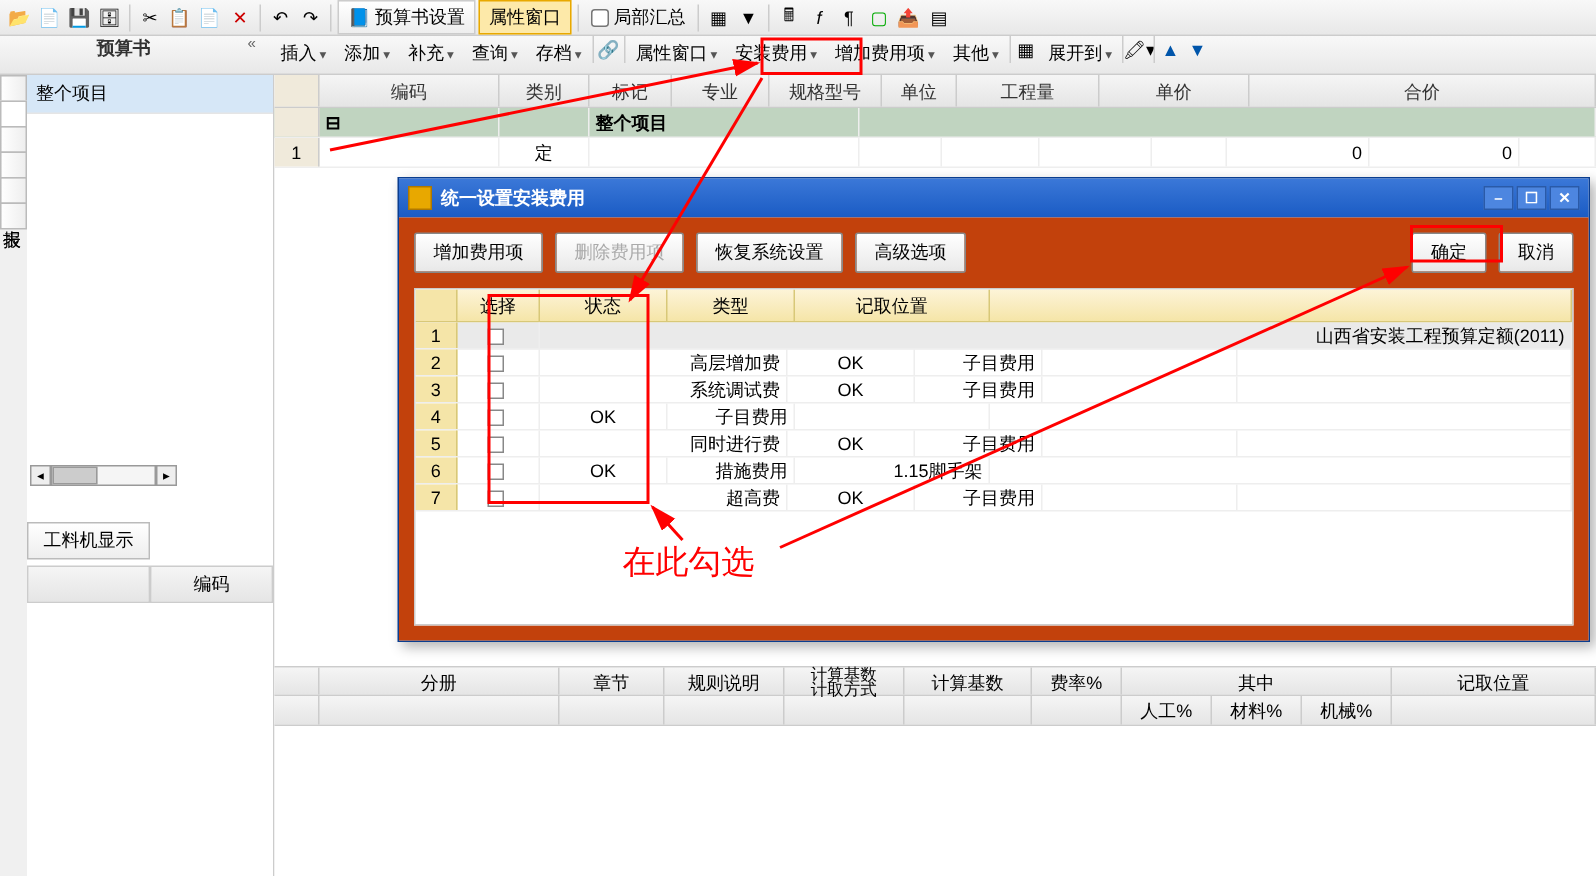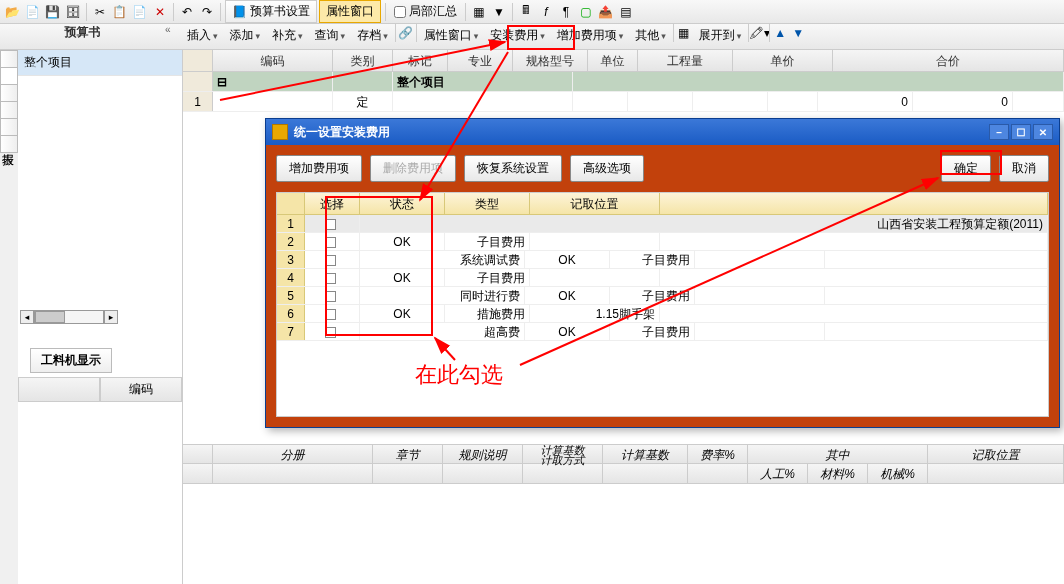--- a/index.html
+++ b/index.html
@@ -28,36 +28,36 @@
 .vtab.active { background: #fff; font-weight: bold; }
 
 
 .tree-panel { position: absolute; left: 18px; top: 50px; width: 165px; bottom: 0; background: #fff; border-right: 1px solid #ccc; }
 .tree-item { padding: 4px 6px; background: #d6e7f7; border-bottom: 1px solid #e5e5e5; }
 .tree-hscroll { position: absolute; bottom: 260px; left: 2px; display:flex; align-items:center; gap:0; }
 .hscroll-btn { width:14px; height:14px; border:1px solid #999; background:#eee; display:inline-block; font-size:9px; text-align:center; line-height:12px; }
 .hscroll-track { width:70px; height:14px; border:1px solid #999; background:#f5f5f5; position:relative; }
 .hscroll-thumb { position:absolute; left:0; top:0; width:30px; height:12px; background:#ccc; border:1px solid #999; }
 
-.mini-tab { display:inline-block; border:1px solid #bbb; background:linear-gradient(#fff,#eee); padding:3px 10px; margin: 8px 0 0 12px; font-weight: bold; }
+.mini-tab { display:inline-block; border:1px solid #bbb; background:linear-gradient(#fff,#eee); padding:3px 10px; margin: 8px 0 0 0; }
 .mini-head-row { display:flex; margin-top:4px; }
 .mini-head { flex:1; text-align:center; border:1px solid #ccc; background:linear-gradient(#f5f5f5,#e5e5e5); padding:3px 0; }
 
 
 .main-area { position: absolute; left: 183px; top: 50px; right: 0; bottom: 0; background:#fff; }
 .grid-header { display:flex; height:22px; background:linear-gradient(#f5f5f5,#e5e5e5); border-bottom:1px solid #ccc; }
 .gh { border-right:1px solid #ccc; text-align:center; line-height:22px; color:#333; }
 .gh.rownum { width: 30px; background: #f0eadb; }
 .grid-row { display:flex; height:20px; border-bottom:1px solid #eee; }
 .grid-row.group { background:#c0d4c0; font-weight:bold; }
 .gc { border-right:1px solid #eee; line-height:20px; padding:0 4px; overflow:hidden; white-space:nowrap; }
 .gc.rownum { width:30px; text-align:center; background:#f0eadb; border-right:1px solid #ccc; }
 
 
-.bottom-headers { position:absolute; left:0; right:0; bottom:100px;font-style:italic; }
+.bottom-headers { position:absolute; left:0; right:0; bottom:100px; }
 .bh-row1 { display:flex; height:20px; background:linear-gradient(#f5f5f5,#e5e5e5); border-top:1px solid #ccc; border-bottom:1px solid #ccc; }
 .bh-row2 { display:flex; height:20px; background:linear-gradient(#f5f5f5,#e5e5e5); border-bottom:1px solid #ccc; }
 .bh { border-right:1px solid #ccc; text-align:center; line-height:20px; }
 
 
 .dialog { position:absolute; left:265px; top:118px; width:795px; height:310px; border:1px solid #0a3d8f; background:#f0f0f0; box-shadow: 3px 3px 8px rgba(0,0,0,.3); }
 .dlg-title { height:26px; background:linear-gradient(#3b78d8,#1a5bc4); color:#fff; display:flex; align-items:center; padding:0 6px; font-weight:bold; }
 .dlg-title-icon { width:16px; height:16px; background:#e8a800; border:1px solid #b07800; margin-right:6px; display:inline-block; }
 .dlg-ctrls { margin-left:auto; display:flex; gap:2px; }
 .dlg-ctrl { width:20px; height:16px; background:#4d86e0; border:1px solid #2a5aa8; display:flex; align-items:center; justify-content:center; color:#fff; font-size:10px; cursor:pointer; }
@@ -298,20 +298,21 @@
       </div>
       <div class="dg-row group">
         <div class="dgc rownum">1</div>
         <div class="dgc" style="width:55px;text-align:center"><span class="cb"></span></div>
         <div class="dgc" style="flex:1">山西省安装工程预算定额(2011)</div>
       </div>
       <div id="dlg-rows">
           <div class="dg-row">
             <div class="dgc rownum">2</div>
             <div class="dgc" style="width:55px;text-align:center"><span class="cb"></span></div>
+            <div class="dgc" style="width:165px">高层增加费</div>
             <div class="dgc" style="width:85px;text-align:center">OK</div>
             <div class="dgc" style="width:85px">子目费用</div>
             <div class="dgc" style="width:130px"></div>
             <div class="dgc" style="flex:1"></div>
           </div>
           <div class="dg-row">
             <div class="dgc rownum">3</div>
             <div class="dgc" style="width:55px;text-align:center"><span class="cb"></span></div>
             <div class="dgc" style="width:165px">系统调试费</div>
             <div class="dgc" style="width:85px;text-align:center">OK</div>

